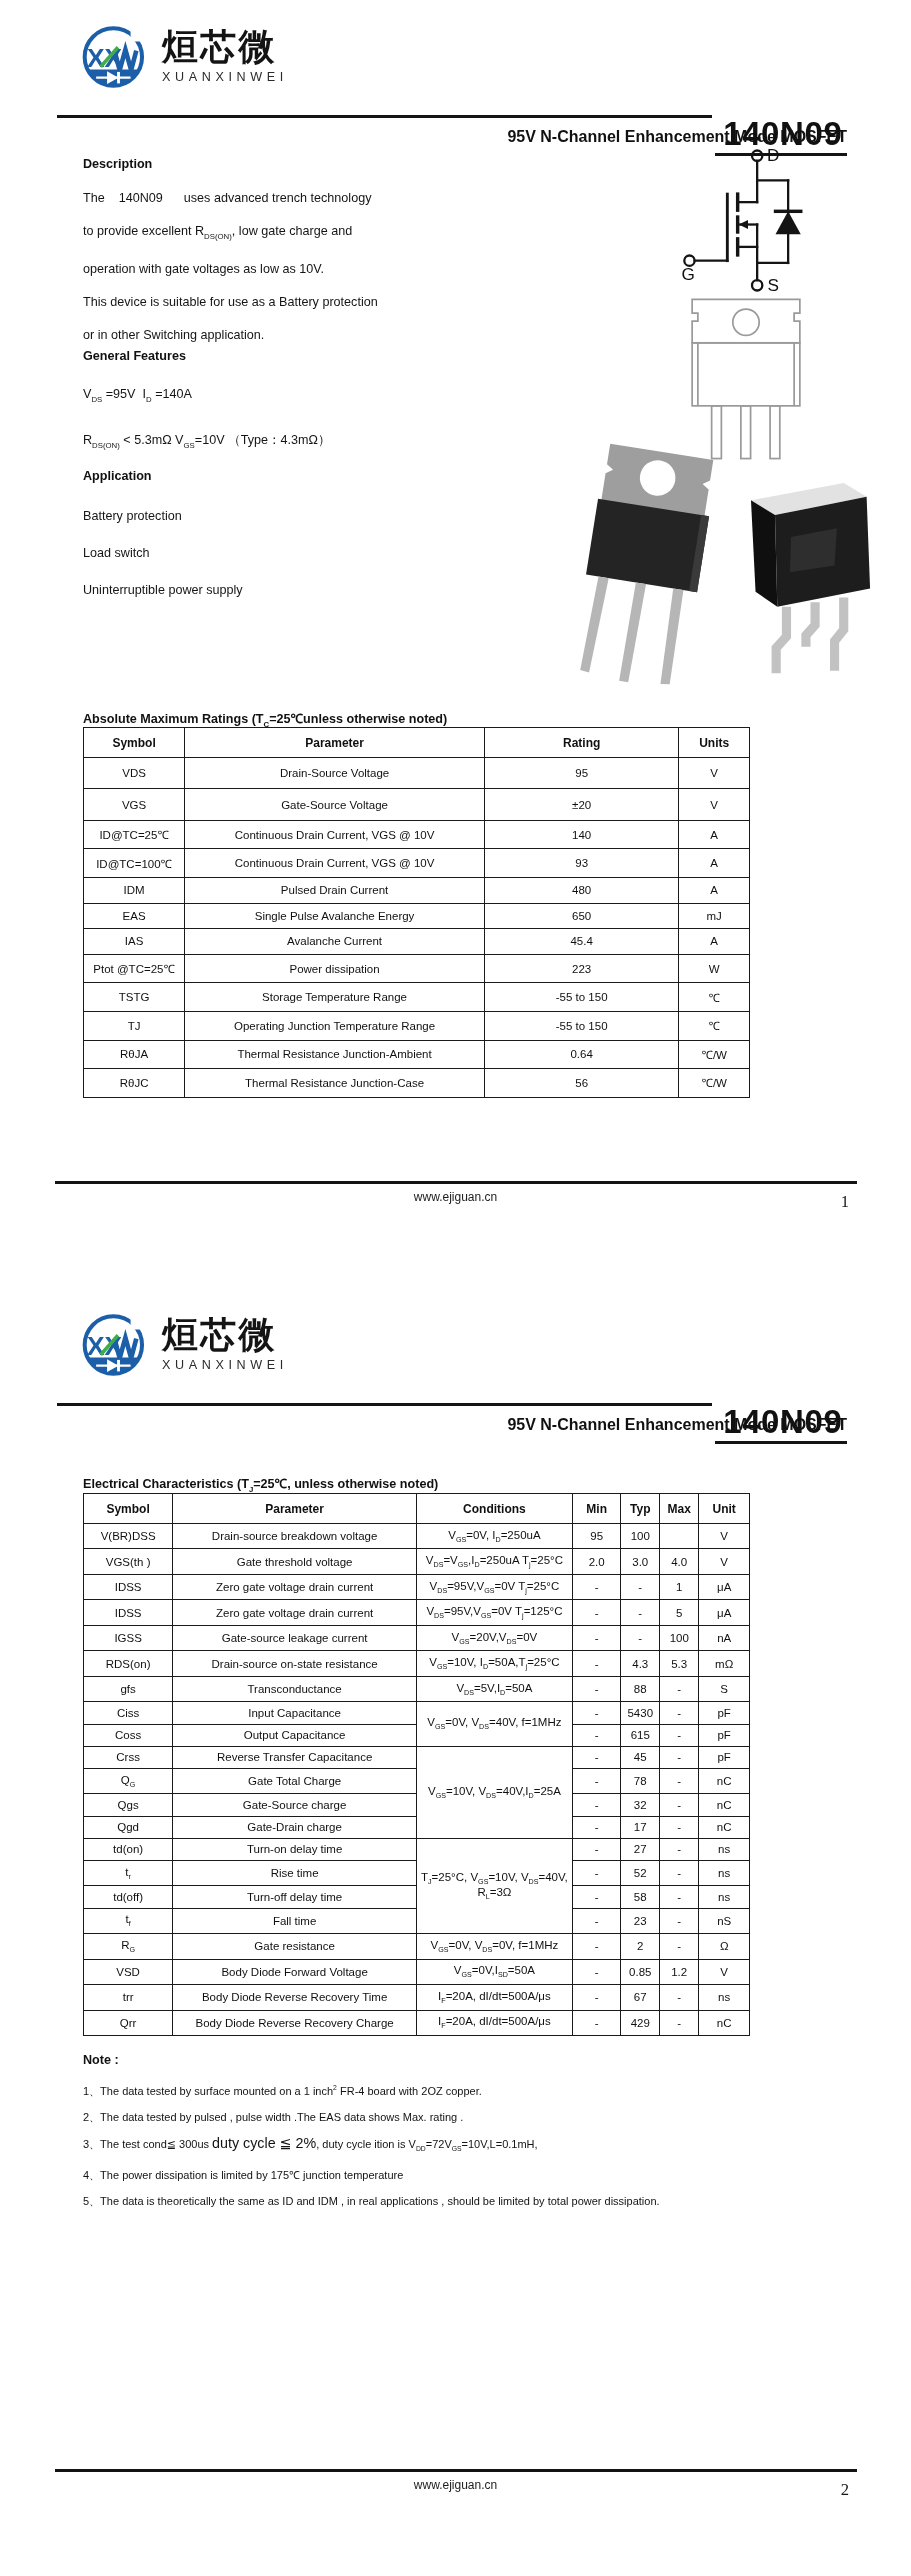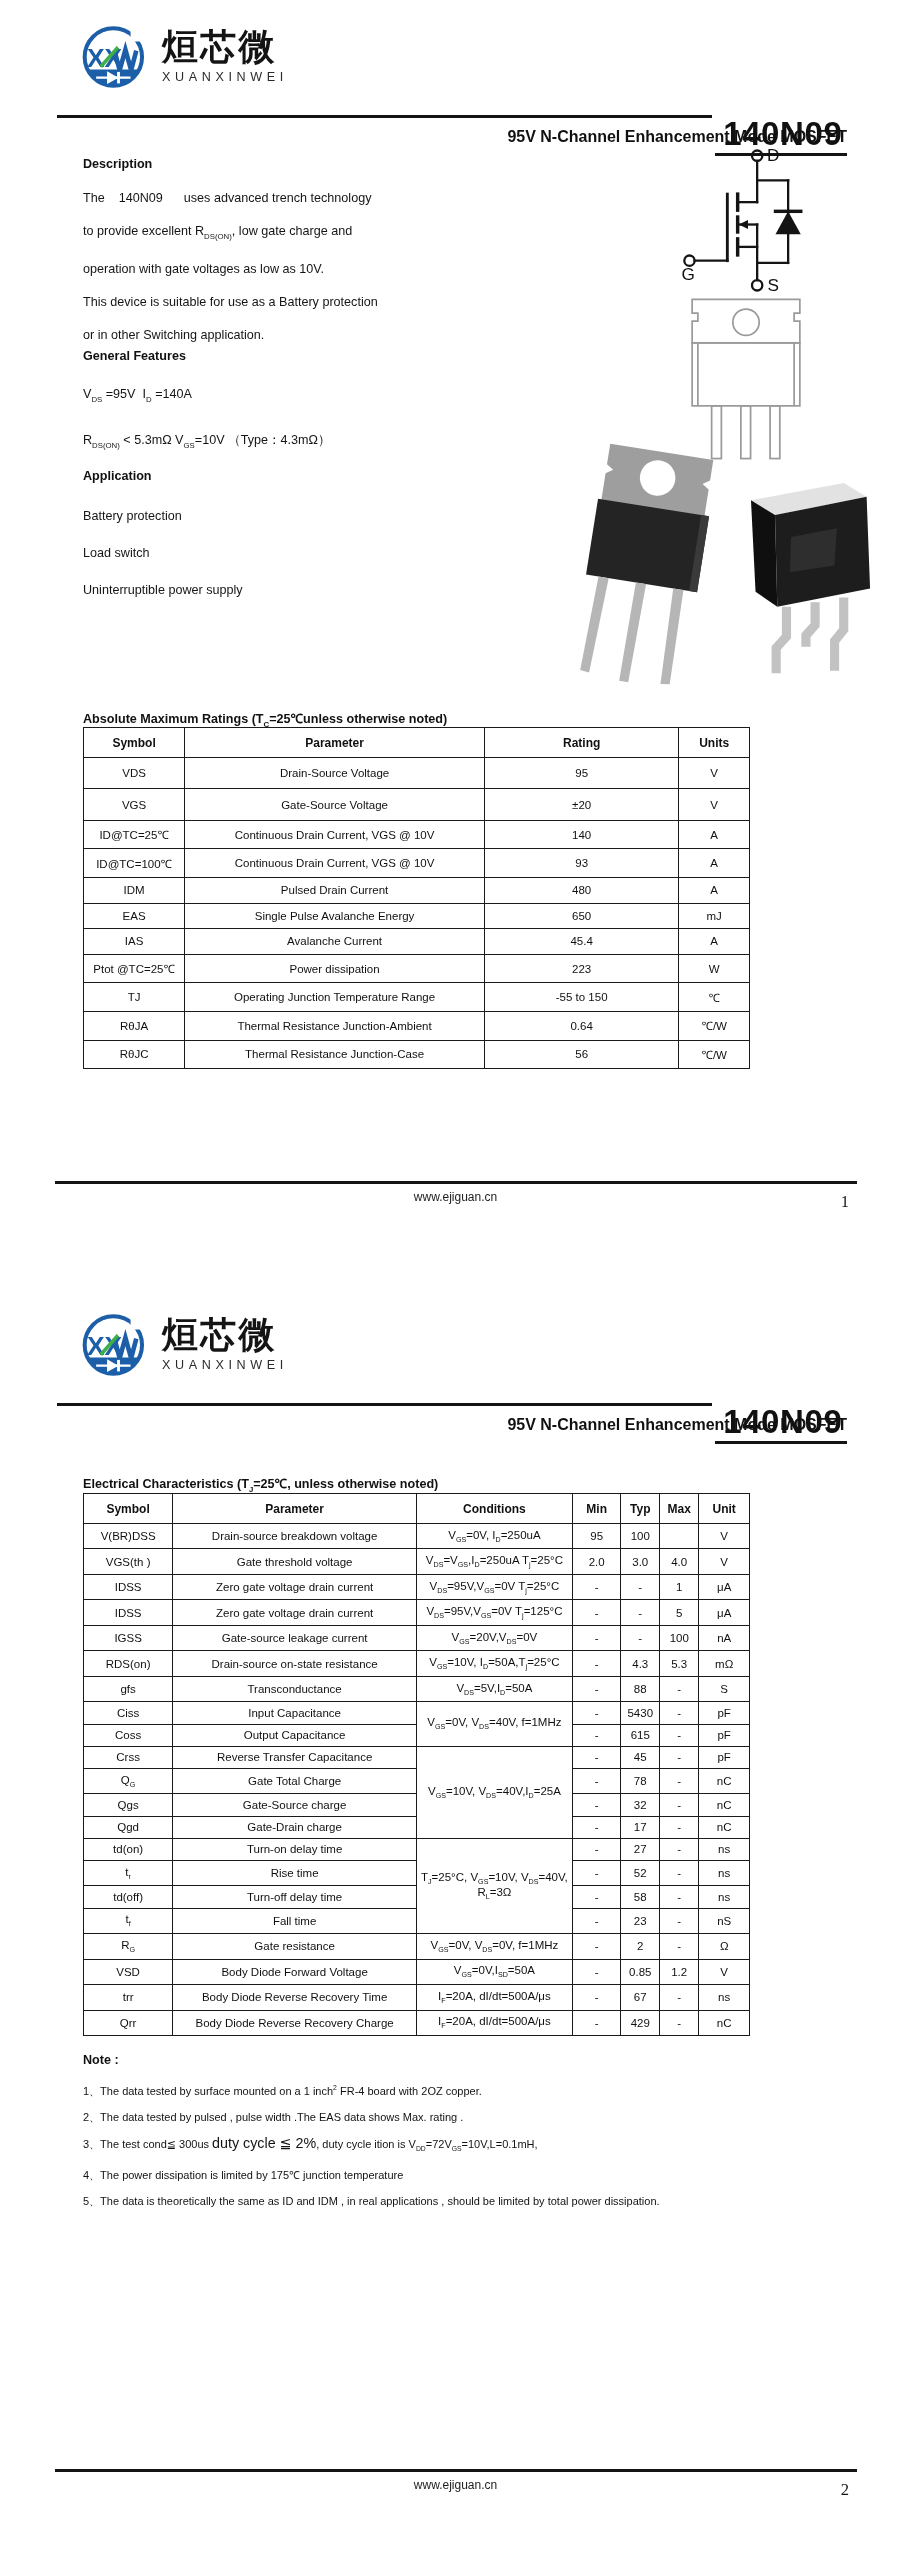--- a/index.html
+++ b/index.html
@@ -226,20 +226,26 @@
             <td>45.4</td>
             <td>A</td>
           </tr>
           <tr>
             <td>Ptot @TC=25℃</td>
             <td>Power dissipation</td>
             <td>223</td>
             <td>W</td>
           </tr>
           <tr>
+            <td>TSTG</td>
+            <td>Storage Temperature Range</td>
+            <td>-55 to 150</td>
+            <td>℃</td>
+          </tr>
+          <tr>
             <td>TJ</td>
             <td>Operating Junction Temperature Range</td>
             <td>-55 to 150</td>
             <td>℃</td>
           </tr>
           <tr>
             <td>RθJA</td>
             <td>Thermal Resistance Junction-Ambient</td>
             <td>0.64</td>
             <td>℃/W</td>

